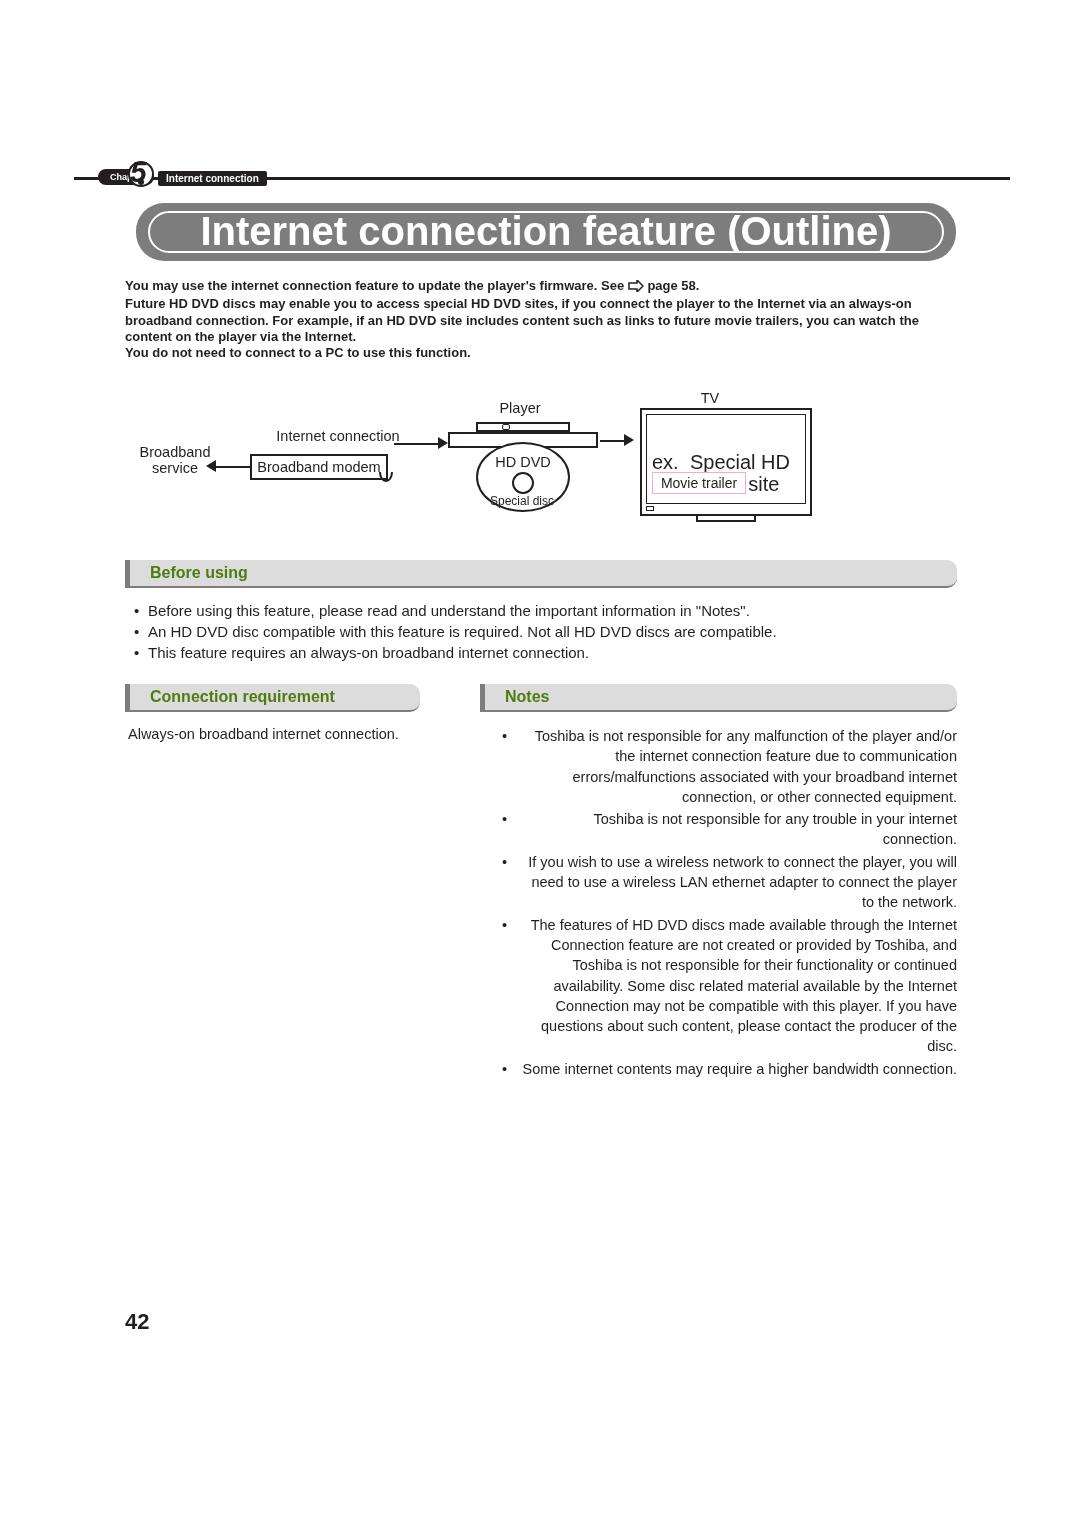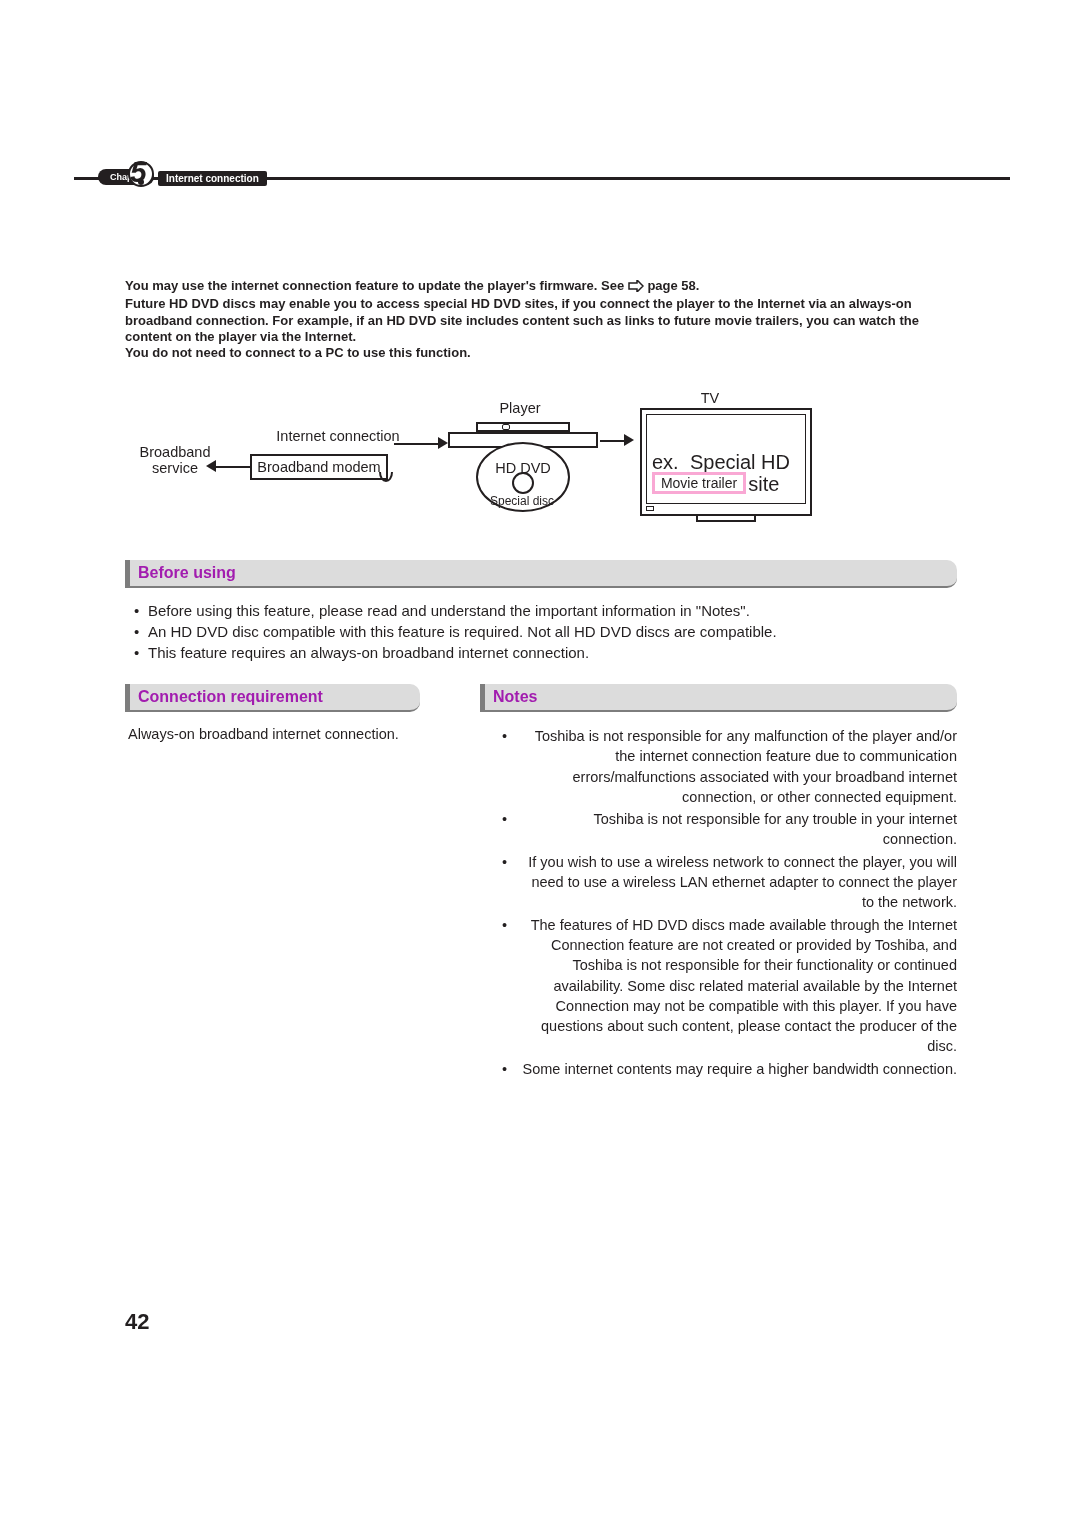--- a/index.html
+++ b/index.html
@@ -39,30 +39,30 @@
   
   .diagram { position: absolute; top: 400px; left: 150px; width: 780px; height: 140px; }
   .diagram .lbl { position: absolute; font-size: 14.5px; text-align: center; }
   .modem-box { position: absolute; top: 54px; left: 100px; width: 138px; height: 26px; border: 2px solid #231f20; display:flex; align-items:center; justify-content:center; font-size:14.5px; }
   .arrow-line { position: absolute; height: 2px; background: #231f20; }
   .arrow-head { position: absolute; width: 0; height: 0; border-top: 6px solid transparent; border-bottom: 6px solid transparent; }
   .player-rect { position: absolute; border: 2px solid #231f20; }
   .disc-circle { position: absolute; border: 2px solid #231f20; border-radius: 50%; background:#fff; }
   .tv-outer { position: absolute; border: 2px solid #231f20; }
   .tv-inner { position: absolute; border: 1px solid #231f20; }
-  .tv-btn { position: absolute; border: 3px solid #f9a8d4; background:#fff; }
+  .tv-btn { position: absolute; border: 1px solid #f9a8d4; background:#fff; }
   .tv-stand { position: absolute; width: 60px; height: 6px; border: 2px solid #231f20; border-top: none; }
   .tv-text { position: absolute; font-size: 20px; margin-top: 33px; }
 
   
   .section-bar {
     position: absolute; left: 125px; width: 832px; height: 28px;
     background: #dcdcdc; border-left: 5px solid #7d7d7d; border-bottom: 2px solid #7d7d7d;
-    border-radius: 0 10px 10px 0; padding-left: 8px; display:flex; align-items:center;
-    font-size: 16px; font-weight: bold; color:#a21caf;
+    border-radius: 0 10px 10px 0; padding-left: 20px; display:flex; align-items:center;
+    font-size: 16px; font-weight: bold; color:#4d7c0f;
   }
   .section-bar.half { width: 295px; }
 
   .before-list { position: absolute; top: 600px; left: 134px; width: 820px; font-size: 15px; line-height: 1.4; }
   .before-list li { list-style: none; position: relative; padding-left: 14px; }
   .before-list li::before { content: "•"; position: absolute; left: 0; top: 0; }
 
   .conn-req-text { position: absolute; top: 726px; left: 128px; width: 340px; font-size: 14.5px; }
 
   .notes-list { position: absolute; top: 726px; left: 502px; width: 455px; font-size: 14.5px; line-height: 1.4; }
@@ -83,20 +83,25 @@
   </div>
   <div class="chapter-bubble">
     <svg viewBox="0 0 28 28">
       <circle cx="14" cy="14" r="12" fill="#fff" stroke="#231f20" stroke-width="2"></circle>
       <circle cx="14" cy="22" r="3" fill="#231f20"></circle>
     </svg>
   </div>
   <div class="chapter-num">5</div>
   <div class="chapter-title-pill">Internet connection</div>
 
+  <div class="title-banner-wrap">
+    <div class="title-pill"></div>
+    <div class="title-pill-inner"></div>
+    <div class="title-text">Internet connection feature (Outline)</div>
+  </div>
 
   <div class="intro">
     <span>You may use the internet connection feature to update the player's firmware. See </span>
     <span class="arrow-icon">
       <svg width="16" height="12" viewBox="0 0 16 12">
           <path d="M1 3 H9 V0 L15 6 L9 12 V9 H1 Z" fill="none" stroke="#231f20" stroke-width="1.5"></path>
         </svg>
     </span>
     <span> page 58.</span><br>
     <span>Future HD DVD discs may enable you to access special HD DVD sites, if you connect the player to the Internet via an always-on broadband connection. For example, if an HD DVD site includes content such as links to future movie trailers, you can watch the content on the player via the Internet.</span><br>
@@ -122,21 +127,21 @@
 
     <div class="arrow-line" style="top:43px; left:244px; width:50px;"></div>
     <div class="arrow-head" style="top:37px; left:288px; border-left:10px solid #231f20;"></div>
 
     <div class="lbl" style="top:0px; left:330px; width:80px;">Player</div>
     <div class="player-rect" style="top:32px; left:298px; width:150px; height:16px;"></div>
     <div class="player-rect" style="top:22px; left:326px; width:94px; height:10px;"></div>
     <div style="position:absolute; top:24px; left:352px; width:8px; height:6px; border:1px solid #231f20; border-radius:2px;"></div>
 
     <div class="disc-circle" style="top:42px; left:326px; width:94px; height:70px;"></div>
-    <div class="lbl" style="top:60px; left:326px; width:94px;">HD DVD</div>
+    <div class="lbl" style="top:54px; left:326px; width:94px;">HD DVD</div>
     <div class="disc-circle" style="top:72px; left:362px; width:22px; height:22px;"></div>
     <div class="lbl" style="top:94px; left:322px; width:100px; font-size:12px;">Special disc</div>
 
     <div class="arrow-line" style="top:40px; left:450px; width:30px;"></div>
     <div class="arrow-head" style="top:34px; left:474px; border-left:10px solid #231f20;"></div>
 
     <div class="lbl" style="top:-10px; left:530px; width:60px;">TV</div>
     <div class="tv-outer" style="top:8px; left:490px; width:172px; height:108px;"></div>
     <div class="tv-inner" style="top:14px; left:496px; width:160px; height:90px;"></div>
     <div class="tv-text" style="top:18px; left:502px;">ex.</div>

